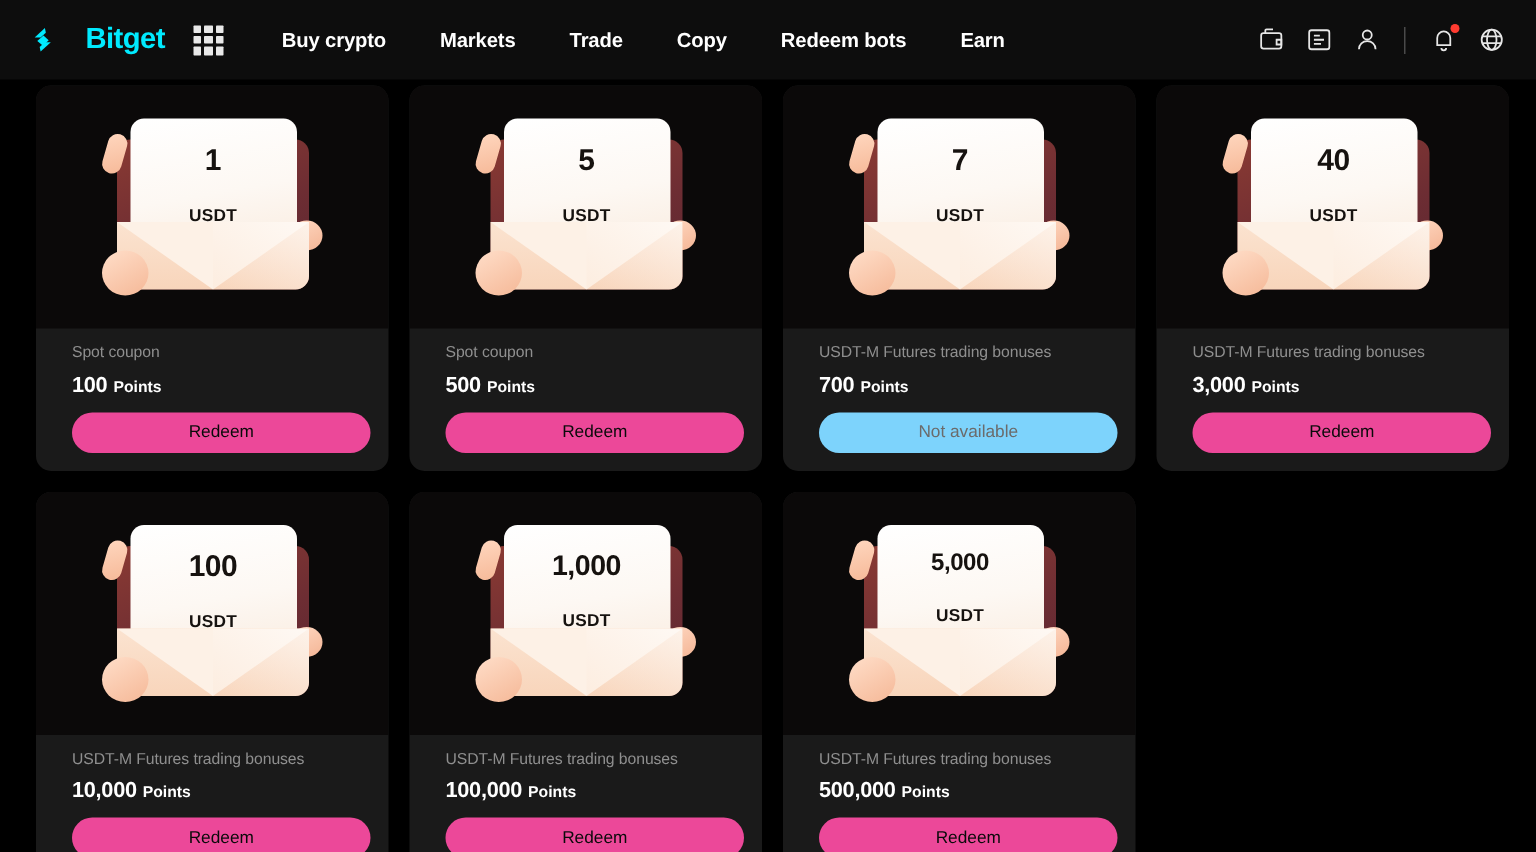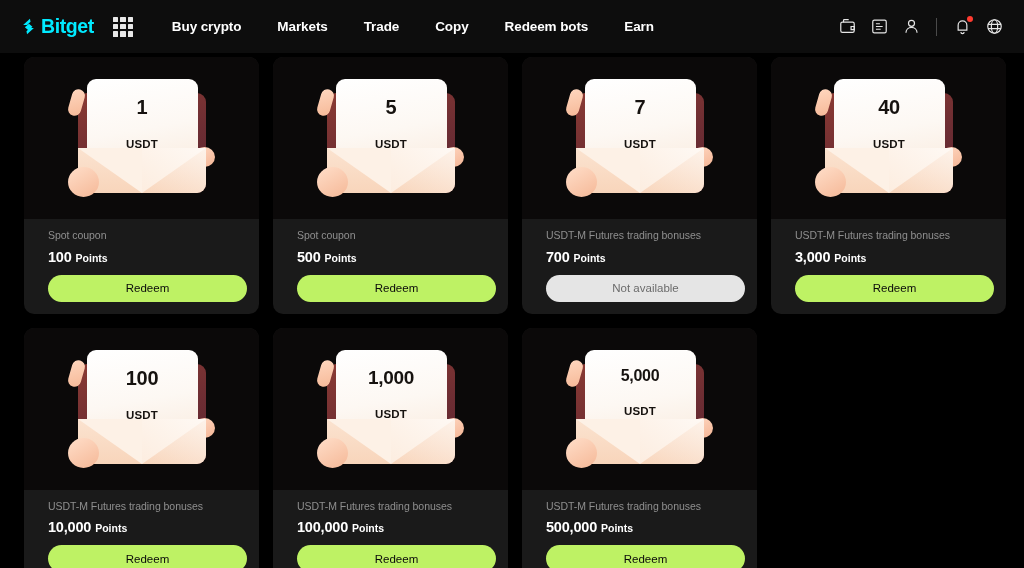--- a/index.html
+++ b/index.html
@@ -13,21 +13,21 @@
   
   .header {
     position: relative;
     width: 1024px; height: 53px;
     background: #0d0d0d;
     display: flex; align-items: center;
   }
   .logo {
     display: flex; align-items: center;
     margin-left: 19px;
-    gap: 3px;
+    gap: 19px;
   }
   .logo-mark { width: 19px; height: 19px; display: block; }
   .logo-text {
     color: #00eaff;
     font-size: 19.5px;
     font-weight: bold;
     letter-spacing: -0.4px;
     line-height: 1;
   }
   .grid-icon {
@@ -237,22 +237,22 @@
     border: none;
     border-radius: 14px;
     font-family: "Liberation Sans", sans-serif;
     font-size: 11.5px;
     font-weight: normal;
     cursor: pointer;
     display: flex;
     align-items: center;
     justify-content: center;
   }
-  .btn-redeem { background: #bef264; color: #0a0a0a; }
-  .btn-disabled { background: #e5e5e5; color: #6b6b6b; cursor: default; }
+  .btn-redeem { background: #ec4899; color: #0a0a0a; }
+  .btn-disabled { background: #7dd3fc; color: #6b6b6b; cursor: default; }
 </style>
 </head>
 <body>
 
 <div class="header">
 
   <div class="logo">
     <span class="logo-mark">
       <svg viewBox="0 0 24 24" width="19" height="19">
         <path d="M13.8 2.2 L5.2 10.0 L10.2 10.0 L14.6 6.0 Z" fill="#00eaff"></path>

